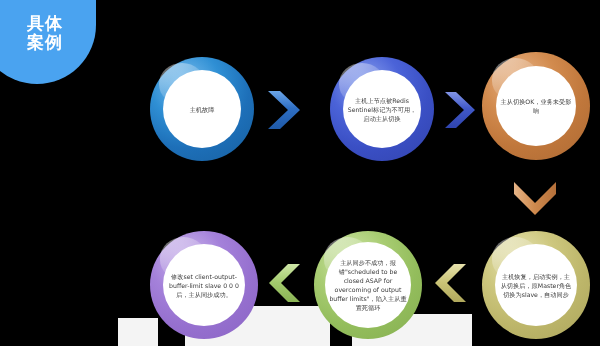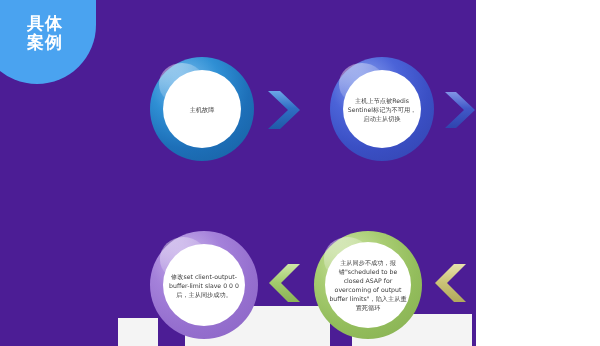--- a/index.html
+++ b/index.html
@@ -5,23 +5,23 @@
   html, body {
     margin: 0;
     padding: 0;
     background: #ffffff;
   }
   body {
     font-family: "DejaVu Sans", "Liberation Sans", sans-serif;
   }
   #stage {
     position: relative;
-    width: 476px;
+    width: 600px;
     height: 346px;
-    background: #4c1d95;
+    background: #000000;
     overflow: hidden;
   }
 
   
   .bg-strip {
     position: absolute;
     background: #f4f4f4;
     z-index: 0;
   }
 

